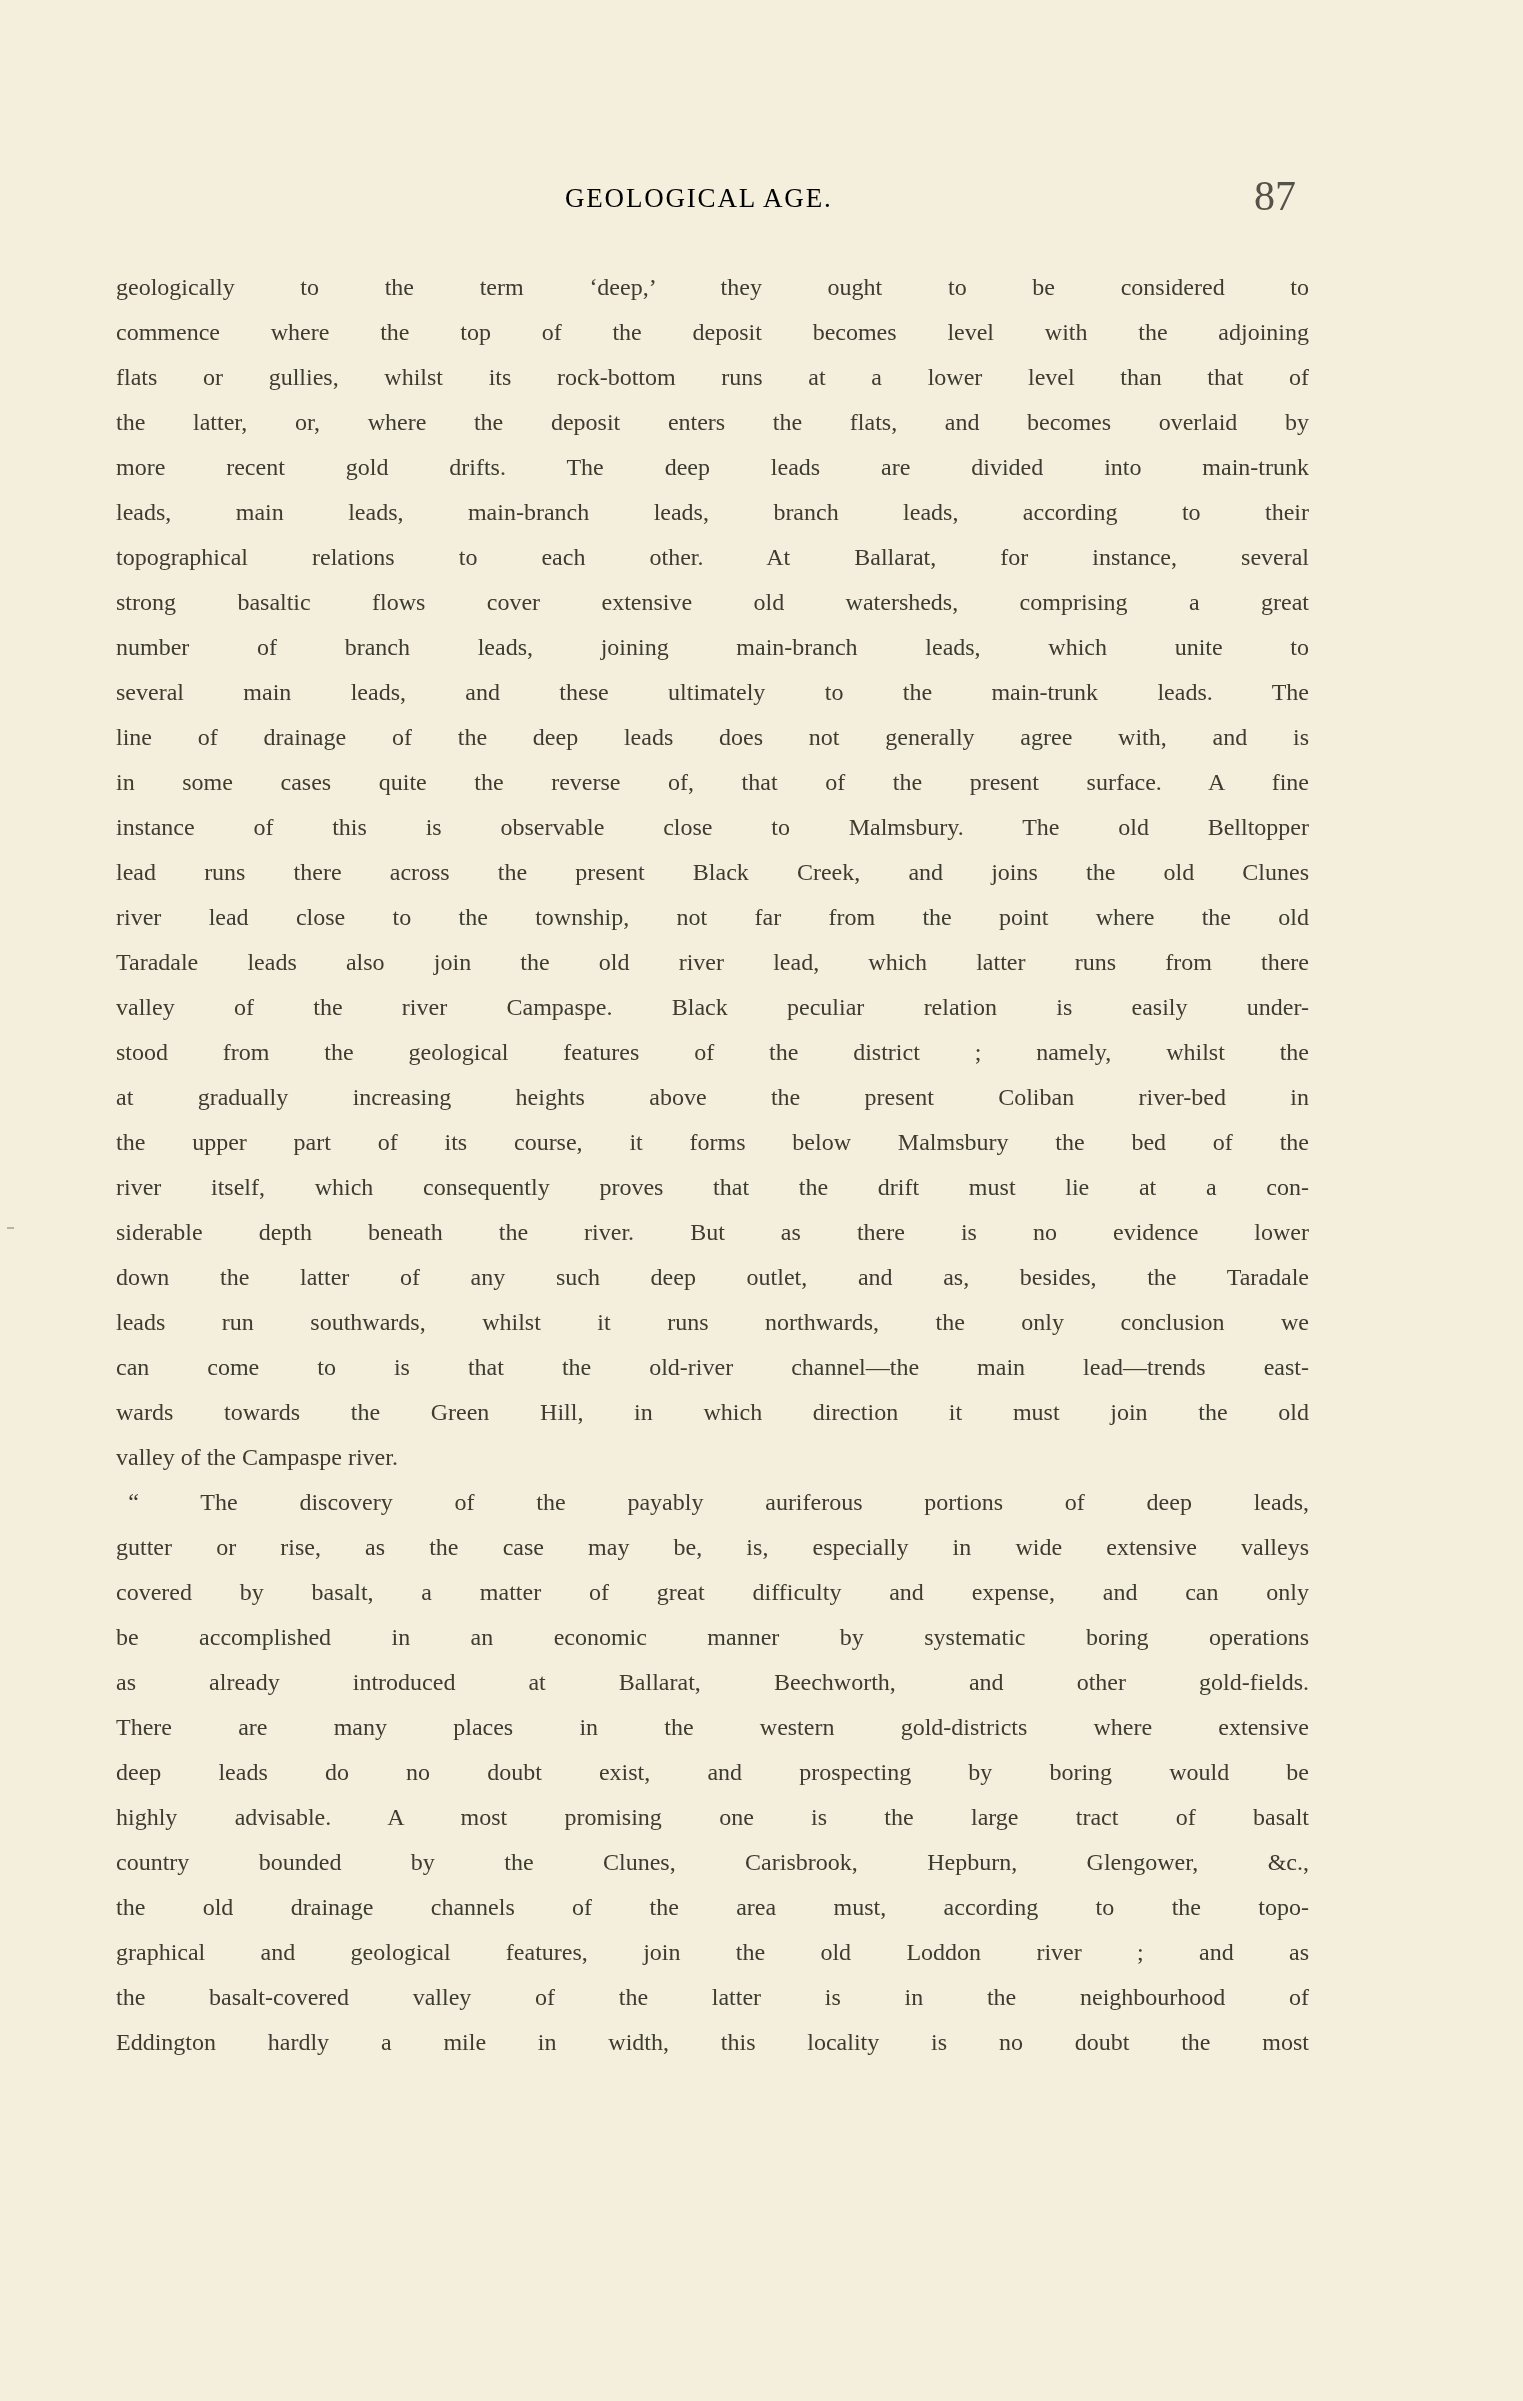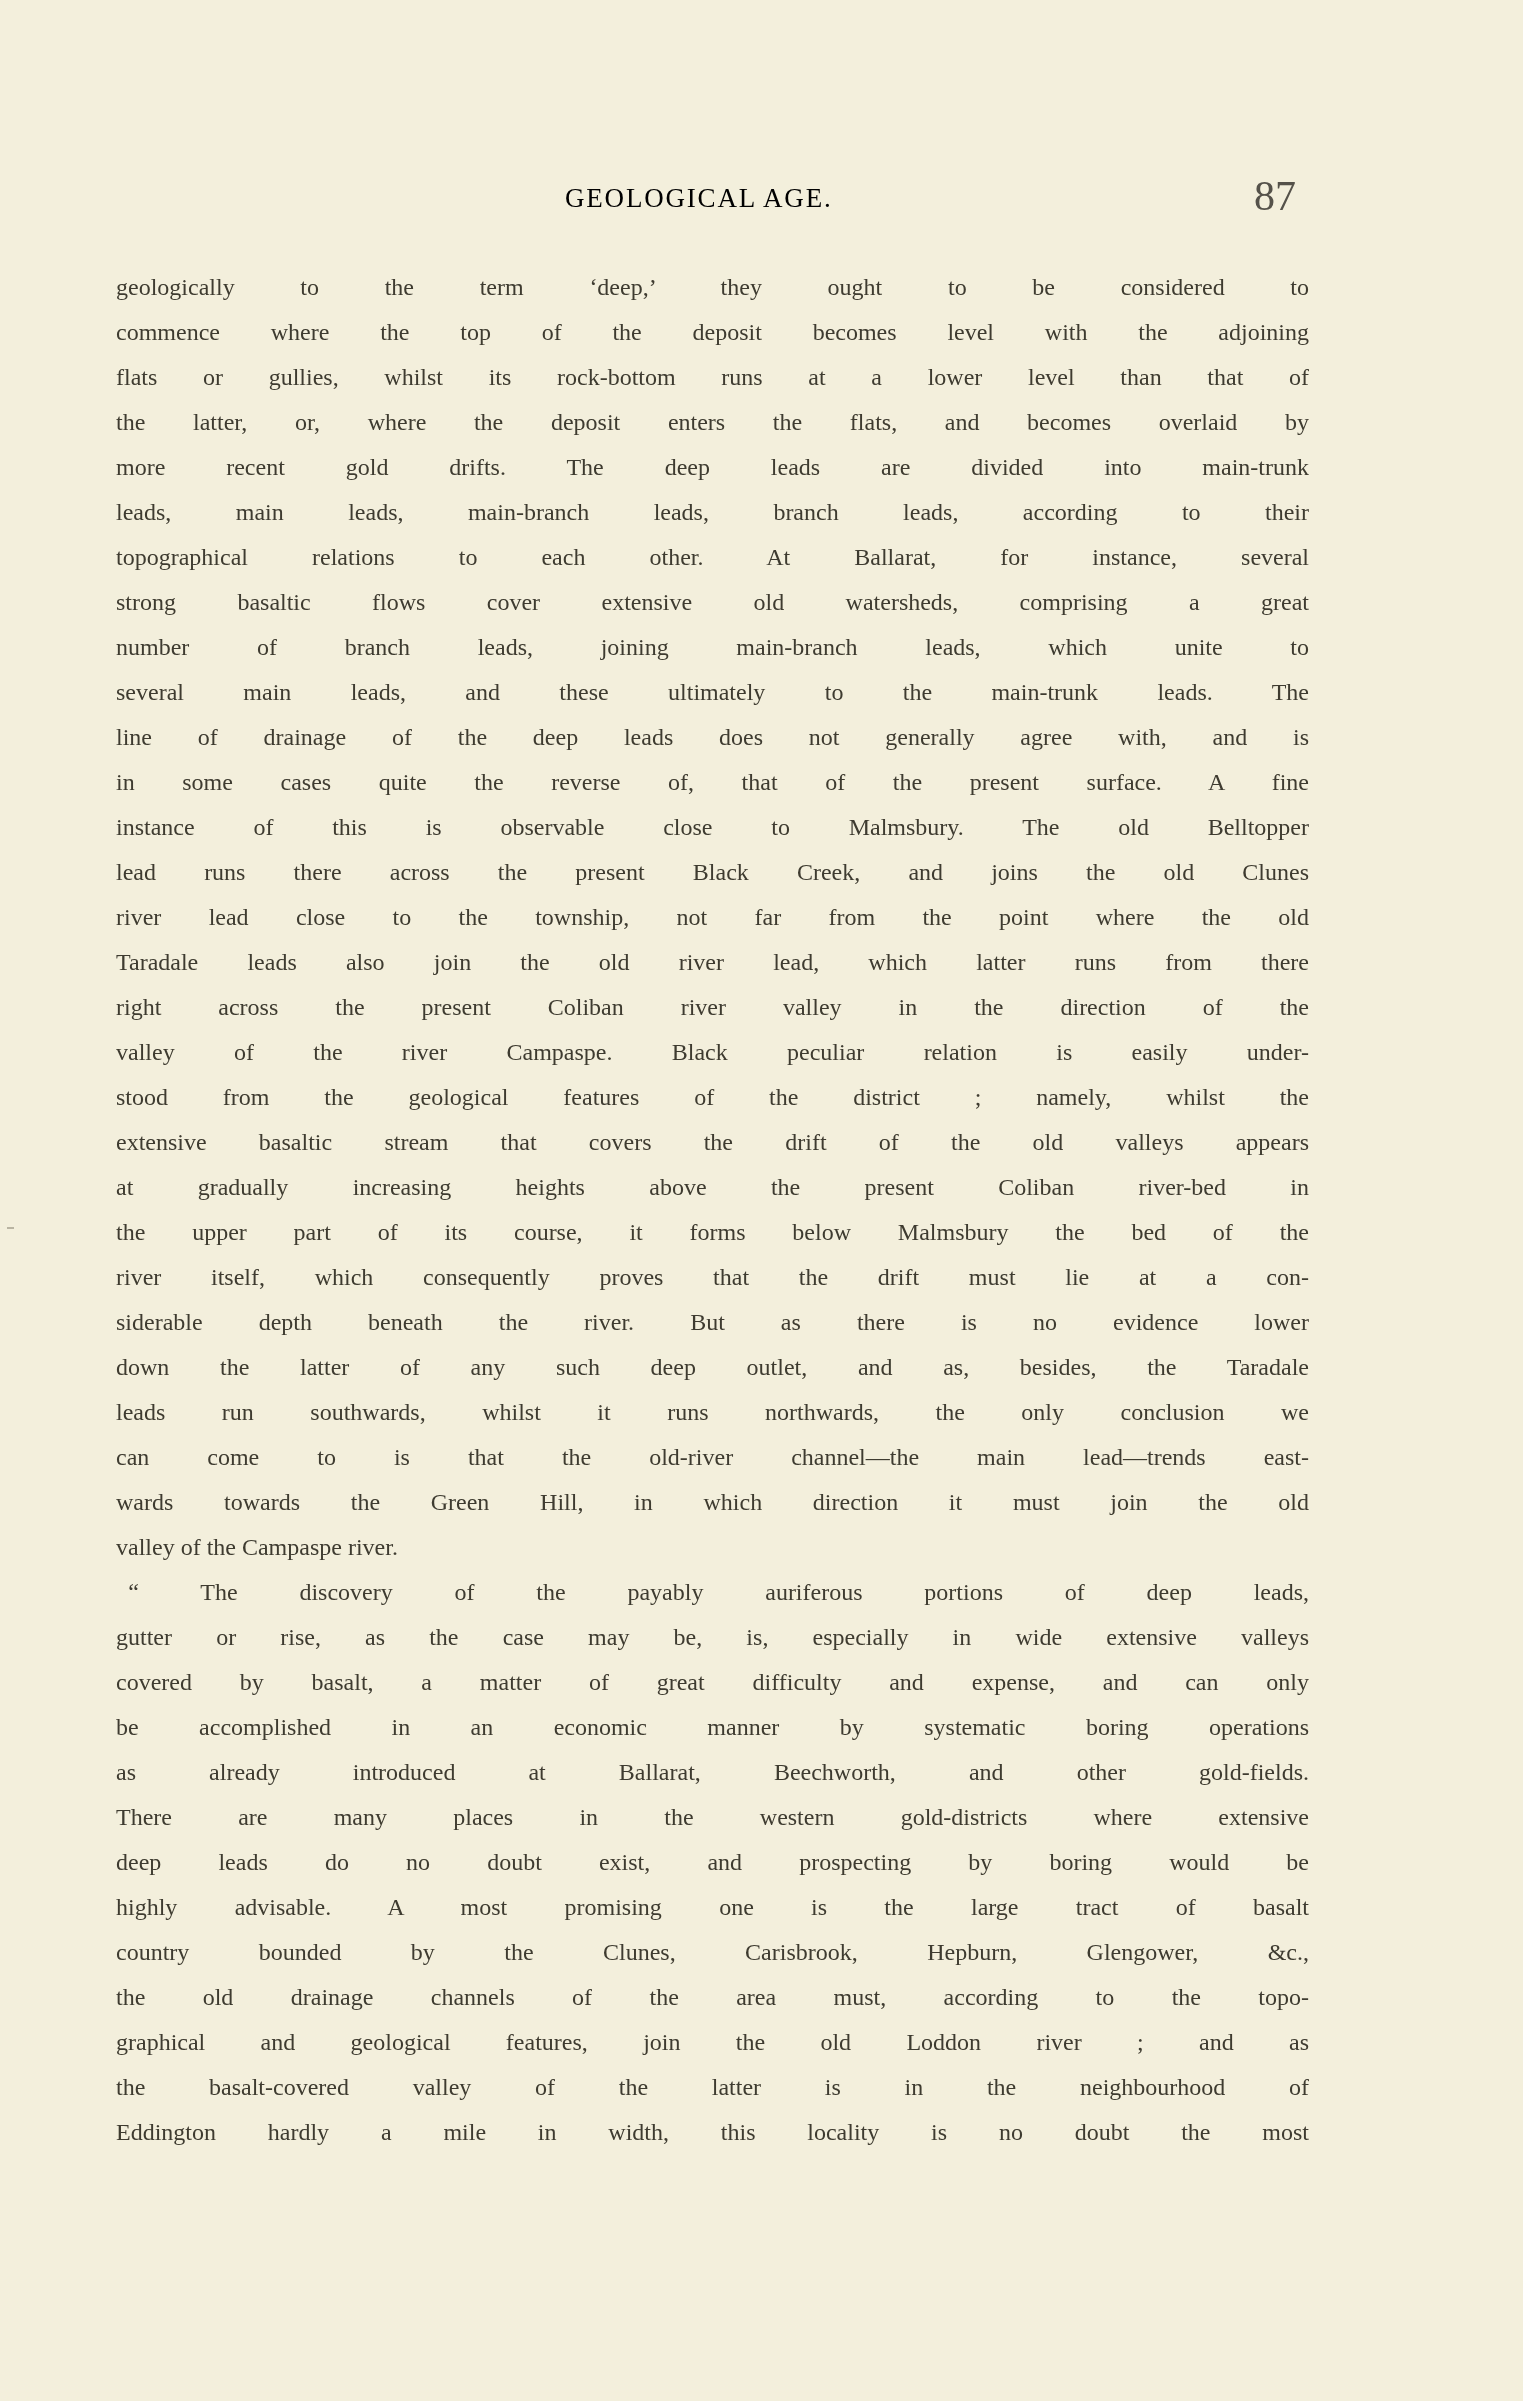--- a/index.html
+++ b/index.html
@@ -55,24 +55,22 @@
       <div class="line">topographical relations to each other.  At Ballarat, for instance, several</div>
       <div class="line">strong basaltic flows cover extensive old watersheds, comprising a great</div>
       <div class="line">number of branch leads, joining main-branch leads, which unite to</div>
       <div class="line">several main leads, and these ultimately to the main-trunk leads.  The</div>
       <div class="line">line of drainage of the deep leads does not generally agree with, and is</div>
       <div class="line">in some cases quite the reverse of, that of the present surface.  A fine</div>
       <div class="line">instance of this is observable close to Malmsbury.  The old Belltopper</div>
       <div class="line">lead runs there across the present Black Creek, and joins the old Clunes</div>
       <div class="line">river lead close to the township, not far from the point where the old</div>
       <div class="line">Taradale leads also join the old river lead, which latter runs from there</div>
-      <div class="line">right across the present Coliban river valley in the direction of the</div>
       <div class="line">valley of the river Campaspe.  Black peculiar relation is easily under-</div>
       <div class="line">stood from the geological features of the district ; namely, whilst the</div>
-      <div class="line">extensive basaltic stream that covers the drift of the old valleys appears</div>
       <div class="line">at gradually increasing heights above the present Coliban river-bed in</div>
       <div class="line">the upper part of its course, it forms below Malmsbury the bed of the</div>
       <div class="line">river itself, which consequently proves that the drift must lie at a con-</div>
       <div class="line">siderable depth beneath the river.  But as there is no evidence lower</div>
       <div class="line">down the latter of any such deep outlet, and as, besides, the Taradale</div>
       <div class="line">leads run southwards, whilst it runs northwards, the only conclusion we</div>
       <div class="line">can come to is that the old-river channel—the main lead—trends east-</div>
       <div class="line">wards towards the Green Hill, in which direction it must join the old</div>
       <div class="line last">valley of the Campaspe river.</div>
     </div>

